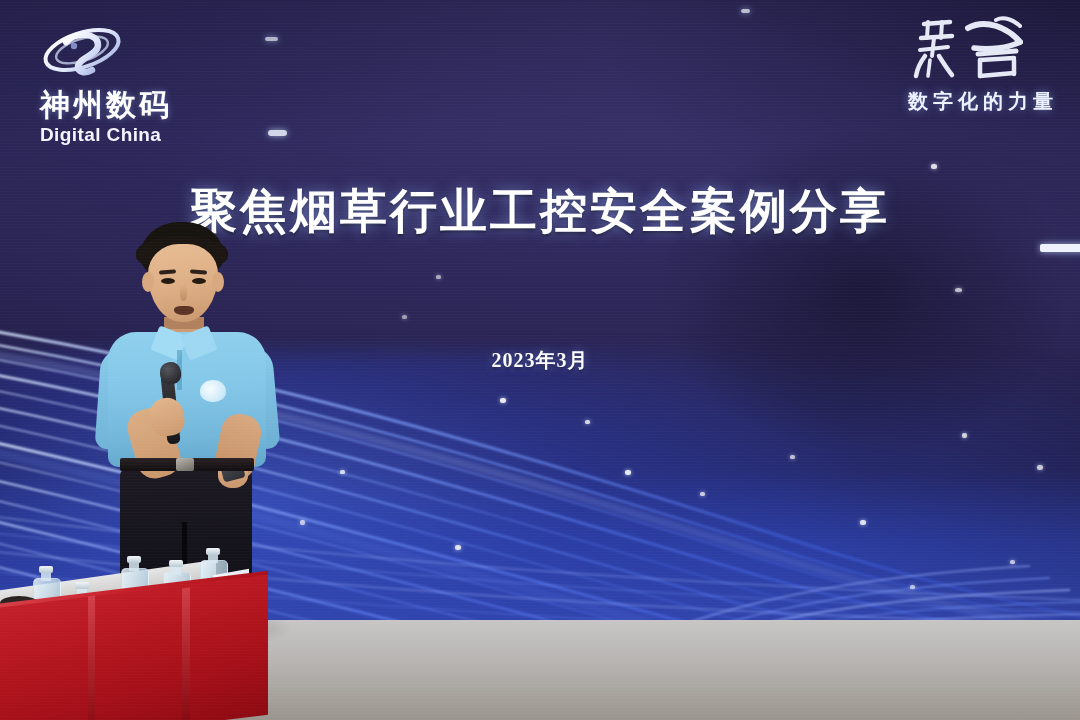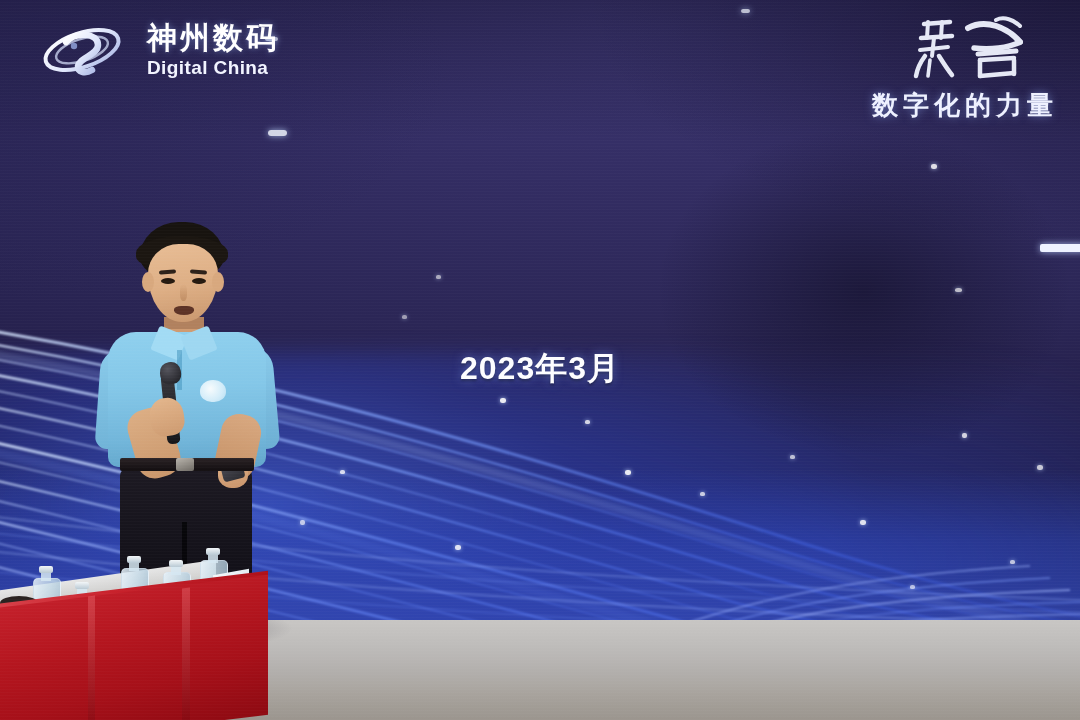--- a/index.html
+++ b/index.html
@@ -53,43 +53,44 @@
     pointer-events:none;
   }
 
   
   .particle{position:absolute;background:#fff;border-radius:40%;opacity:.85;
     box-shadow:0 0 4px rgba(200,220,255,.9);}
   .dash{position:absolute;background:rgba(240,245,255,.92);border-radius:3px;
     box-shadow:0 0 6px rgba(190,215,255,.8);}
 
   
-  .logo-dc{position:absolute;left:40px;top:18px;display:flex;align-items:center;gap:23px;}
+  .logo-dc{position:absolute;left:40px;top:18px;display:flex;gap:8px;flex-direction:column;}
   .dc-mark{width:84px;height:64px;}
   .dc-text{display:flex;flex-direction:column;line-height:1;}
   .dc-cn{font-size:30px;font-weight:700;color:#fff;letter-spacing:3px;
     text-shadow:0 0 6px rgba(160,190,255,.45);}
   .dc-en{font-size:19px;font-weight:700;color:#f2f4ff;letter-spacing:.4px;margin-top:5px;}
 
   .logo-jh{position:absolute;right:22px;top:14px;text-align:right;}
   .jh-cal{width:150px;height:74px;margin-left:auto;}
-  .jh-sub{font-size:26px;font-weight:600;color:#eef1ff;letter-spacing:5px;
+  .jh-sub{font-size:20px;font-weight:600;color:#eef1ff;letter-spacing:5px;
     margin-top:-4px;text-shadow:0 0 8px rgba(150,180,255,.5);}
 
   
   .slide-title{
     position:absolute;left:0;top:180px;width:1080px;text-align:center;
     font-size:47px;font-weight:700;color:#ffffff;letter-spacing:3px;
     text-shadow:0 0 14px rgba(150,180,255,.55), 0 2px 3px rgba(0,0,0,.5);
     white-space:nowrap;
   }
   .slide-date{
     position:absolute;left:0;top:347px;width:1080px;text-align:center;
-    font-size:32px;font-weight:700;color:#fdfdff;letter-spacing:1px;
+    font-size:20px;font-weight:700;color:#fdfdff;letter-spacing:1px;
     text-shadow:0 0 10px rgba(140,170,255,.5), 0 2px 3px rgba(0,0,0,.45);
+    font-family:Liberation Serif, serif;
   }
   .slide-org{
     position:absolute;left:0;top:454px;width:1080px;text-align:center;
     font-size:32px;font-weight:700;color:#ffffff;letter-spacing:2px;
     text-shadow:0 0 12px rgba(160,190,255,.6), 0 2px 4px rgba(0,0,0,.45);
   }
   .tick-right{position:absolute;left:1040px;top:244px;width:46px;height:8px;
     background:#eef2ff;border-radius:2px;box-shadow:0 0 7px rgba(190,210,255,.8);}
 
   
@@ -354,20 +355,21 @@
           <path d="M72 46 L72 62" stroke-width="4.5"></path>
           <path d="M72 62 L106 59" stroke-width="4.5"></path>
           <path d="M106 46 L106 60" stroke-width="4.5"></path>
           <path d="M72 46 L106 44" stroke-width="4.5"></path>
           <path d="M88 6 C 96 2, 106 6, 112 12" stroke-width="4"></path>
         </g>
       </svg>
       <div class="jh-sub">数字化的力量</div>
     </div>
 
+    <div class="slide-title">聚焦烟草行业工控安全案例分享</div>
     <div class="tick-right"></div>
     <div class="slide-date">2023年3月</div>
   </div>
 
   <div class="floor">
     
   </div>
   <div class="floor-shadow"></div>
 
   <div class="speaker">

